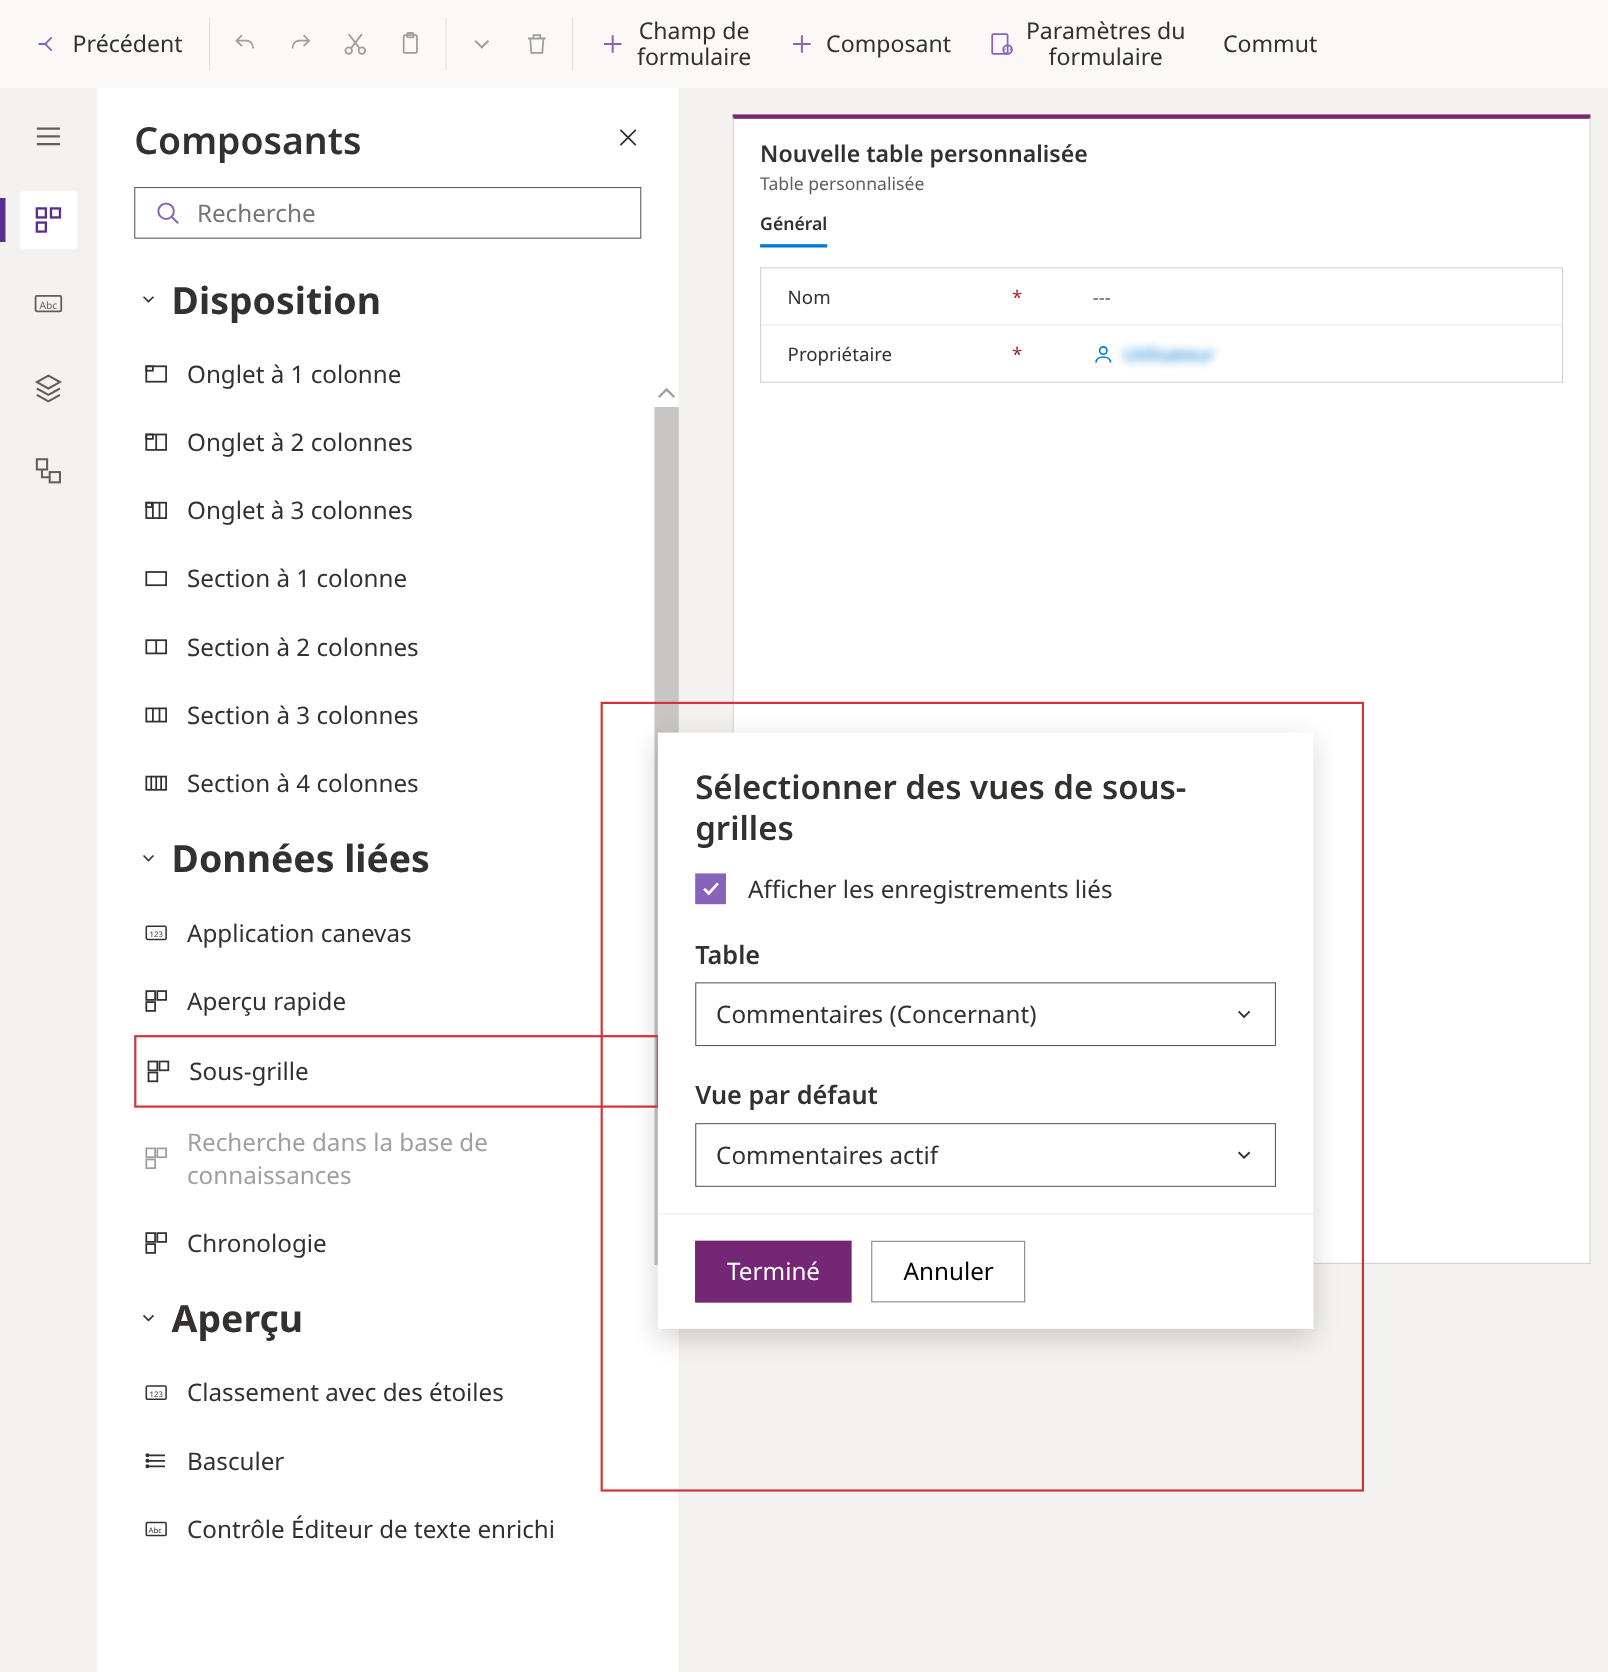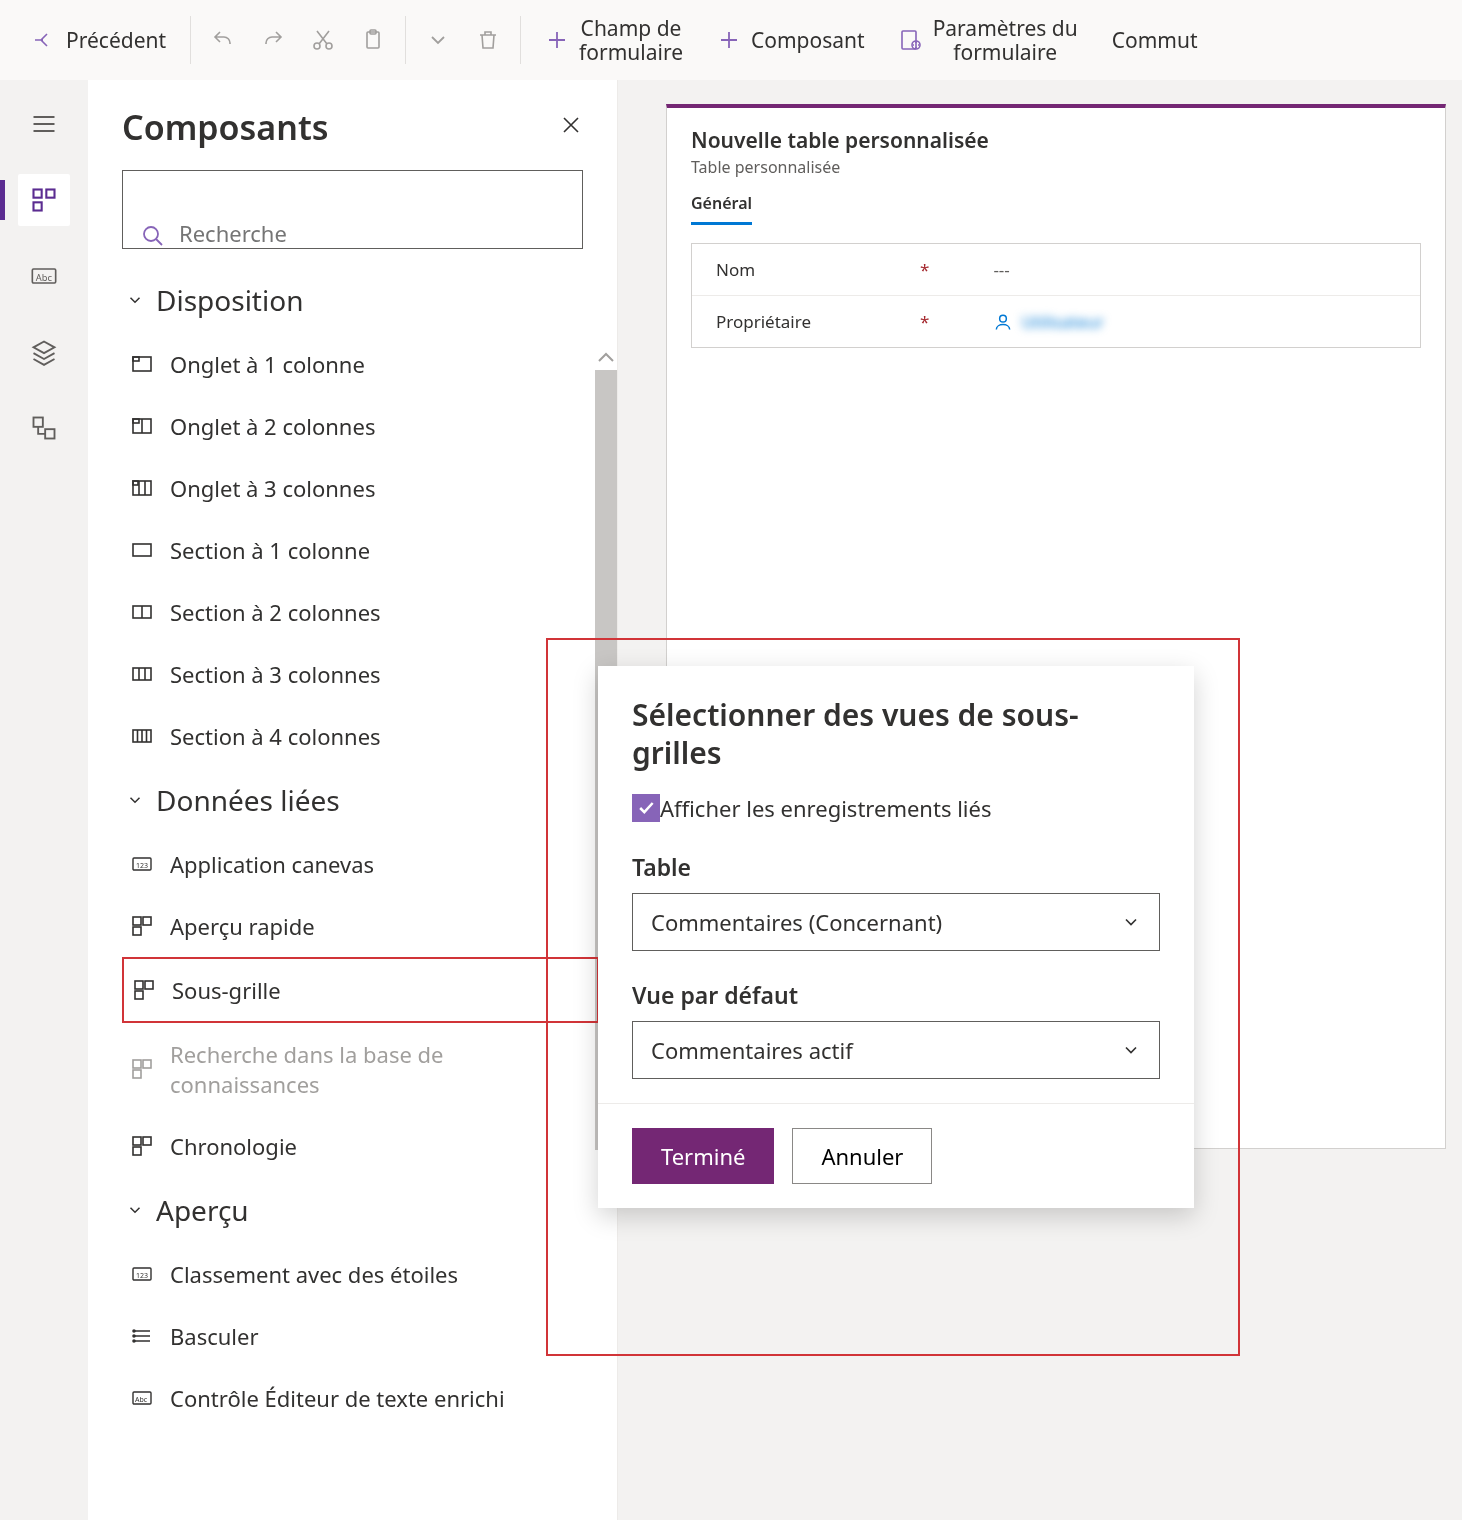--- a/index.html
+++ b/index.html
@@ -23,32 +23,32 @@
   .rail-item.active::before { content: ""; position: absolute; left: -18px; top: 6px; bottom: 6px; width: 5px; background: #5b2c91; }
   .rail svg { width: 28px; height: 28px; color: #605e5c; }
   .rail-item.active svg { color: #5b2c91; }
 
   .panel { width: 530px; background: #fff; border-right: 1px solid #edebe9; display: flex; flex-direction: column; padding: 24px 0 0 0; position: relative; }
   .panel-header { display: flex; align-items: center; justify-content: space-between; padding: 0 34px 10px 34px; }
   .panel-title { font-size: 34px; font-weight: 600; }
   .close-btn { background: none; border: none; cursor: pointer; }
   .close-btn svg { width: 24px; height: 24px; }
 
-  .search { margin: 10px 34px 18px 34px; height: 79px; border: 1px solid #605e5c; display: flex; align-items: flex-end; padding: 0 18px; gap: 14px; }
+  .search { margin: 10px 34px 18px 34px; height: 47px; border: 1px solid #605e5c; display: flex; align-items: center; padding: 0 18px; gap: 14px; }
   .search svg { width: 24px; height: 24px; color: #8764b8; }
   .search input { border: none; outline: none; font-size: 22px; flex: 1; background: transparent; }
 
   .panel-body { flex: 1; overflow-y: auto; padding: 0 18px 0 34px; position: relative; }
   .scrollbar-thumb { position: absolute; right: 0; top: 290px; width: 22px; height: 780px; background: #c8c6c4; }
   .scrollbar-arrow { position: absolute; right: 2px; width: 18px; height: 14px; color: #a19f9d; }
   .sa-up { top: 270px; }
 
   .group-header { display: flex; align-items: center; gap: 12px; padding: 14px 0 14px 4px; cursor: pointer; }
   .group-header svg { width: 18px; height: 18px; }
-  .group-title { font-size: 28px; font-weight: 400; }
+  .group-title { font-size: 34px; font-weight: 700; }
 
   .comp-item { display: flex; align-items: center; gap: 16px; padding: 16px 8px; font-size: 22px; cursor: pointer; }
   .comp-item.disabled { color: #a19f9d; cursor: default; }
   .comp-item svg { width: 24px; height: 24px; flex-shrink: 0; }
   .comp-item.highlighted { border: 2px solid #d13438; }
 
   .canvas { flex: 1; background: #f3f2f1; position: relative; padding: 24px 0 0 48px; }
   .form-card { background: #fff; border: 1px solid #d2d0ce; padding: 18px 24px 0 24px; border-top: 4px solid #742774; width: 780px; }
   .form-title { font-size: 21px; font-weight: 600; }
   .form-sub { font-size: 16px; color: #605e5c; margin-top: 2px; }
@@ -65,21 +65,21 @@
   .blur { filter: blur(4px); color: #0078d4; }
 
   
   .red-box { position: absolute; border: 2px solid #d13438; pointer-events: none; left: 546px; top: 638px; width: 694px; height: 718px; z-index: 5; }
 
   
   .popover { position: absolute; left: 598px; top: 666px; width: 596px; background: #fff; box-shadow: 0 8px 24px rgba(0,0,0,0.18); z-index: 10; }
   .popover::before { content: ""; position: absolute; left: -16px; top: 360px; border: 16px solid transparent; border-right-color: #fff; }
   .pop-body { padding: 30px 34px 24px 34px; }
   .pop-title { font-size: 30px; font-weight: 600; line-height: 1.25; }
-  .check-row { display: flex; align-items: center; gap: 0; margin-top: 22px; font-size: 22px; }
+  .check-row { display: flex; align-items: center; gap: 20px; margin-top: 22px; font-size: 22px; }
   .checkbox { width: 28px; height: 28px; background: #8764b8; display: flex; align-items: center; justify-content: center; }
   .checkbox svg { width: 20px; height: 20px; color: #fff; }
   .pop-label { font-size: 23px; font-weight: 600; margin-top: 28px; }
   .pop-select { margin-top: 10px; height: 58px; border: 1px solid #605e5c; display: flex; align-items: center; justify-content: space-between; padding: 0 18px; font-size: 22px; }
   .pop-select svg { width: 20px; height: 20px; }
   .pop-footer { border-top: 1px solid #edebe9; padding: 24px 34px; display: flex; gap: 18px; }
   .btn { height: 56px; padding: 0 28px; font-size: 22px; border: 1px solid #8a8886; background: #fff; cursor: pointer; }
   .btn.primary { background: #742774; color: #fff; border-color: #742774; }
 </style>
 </head>

